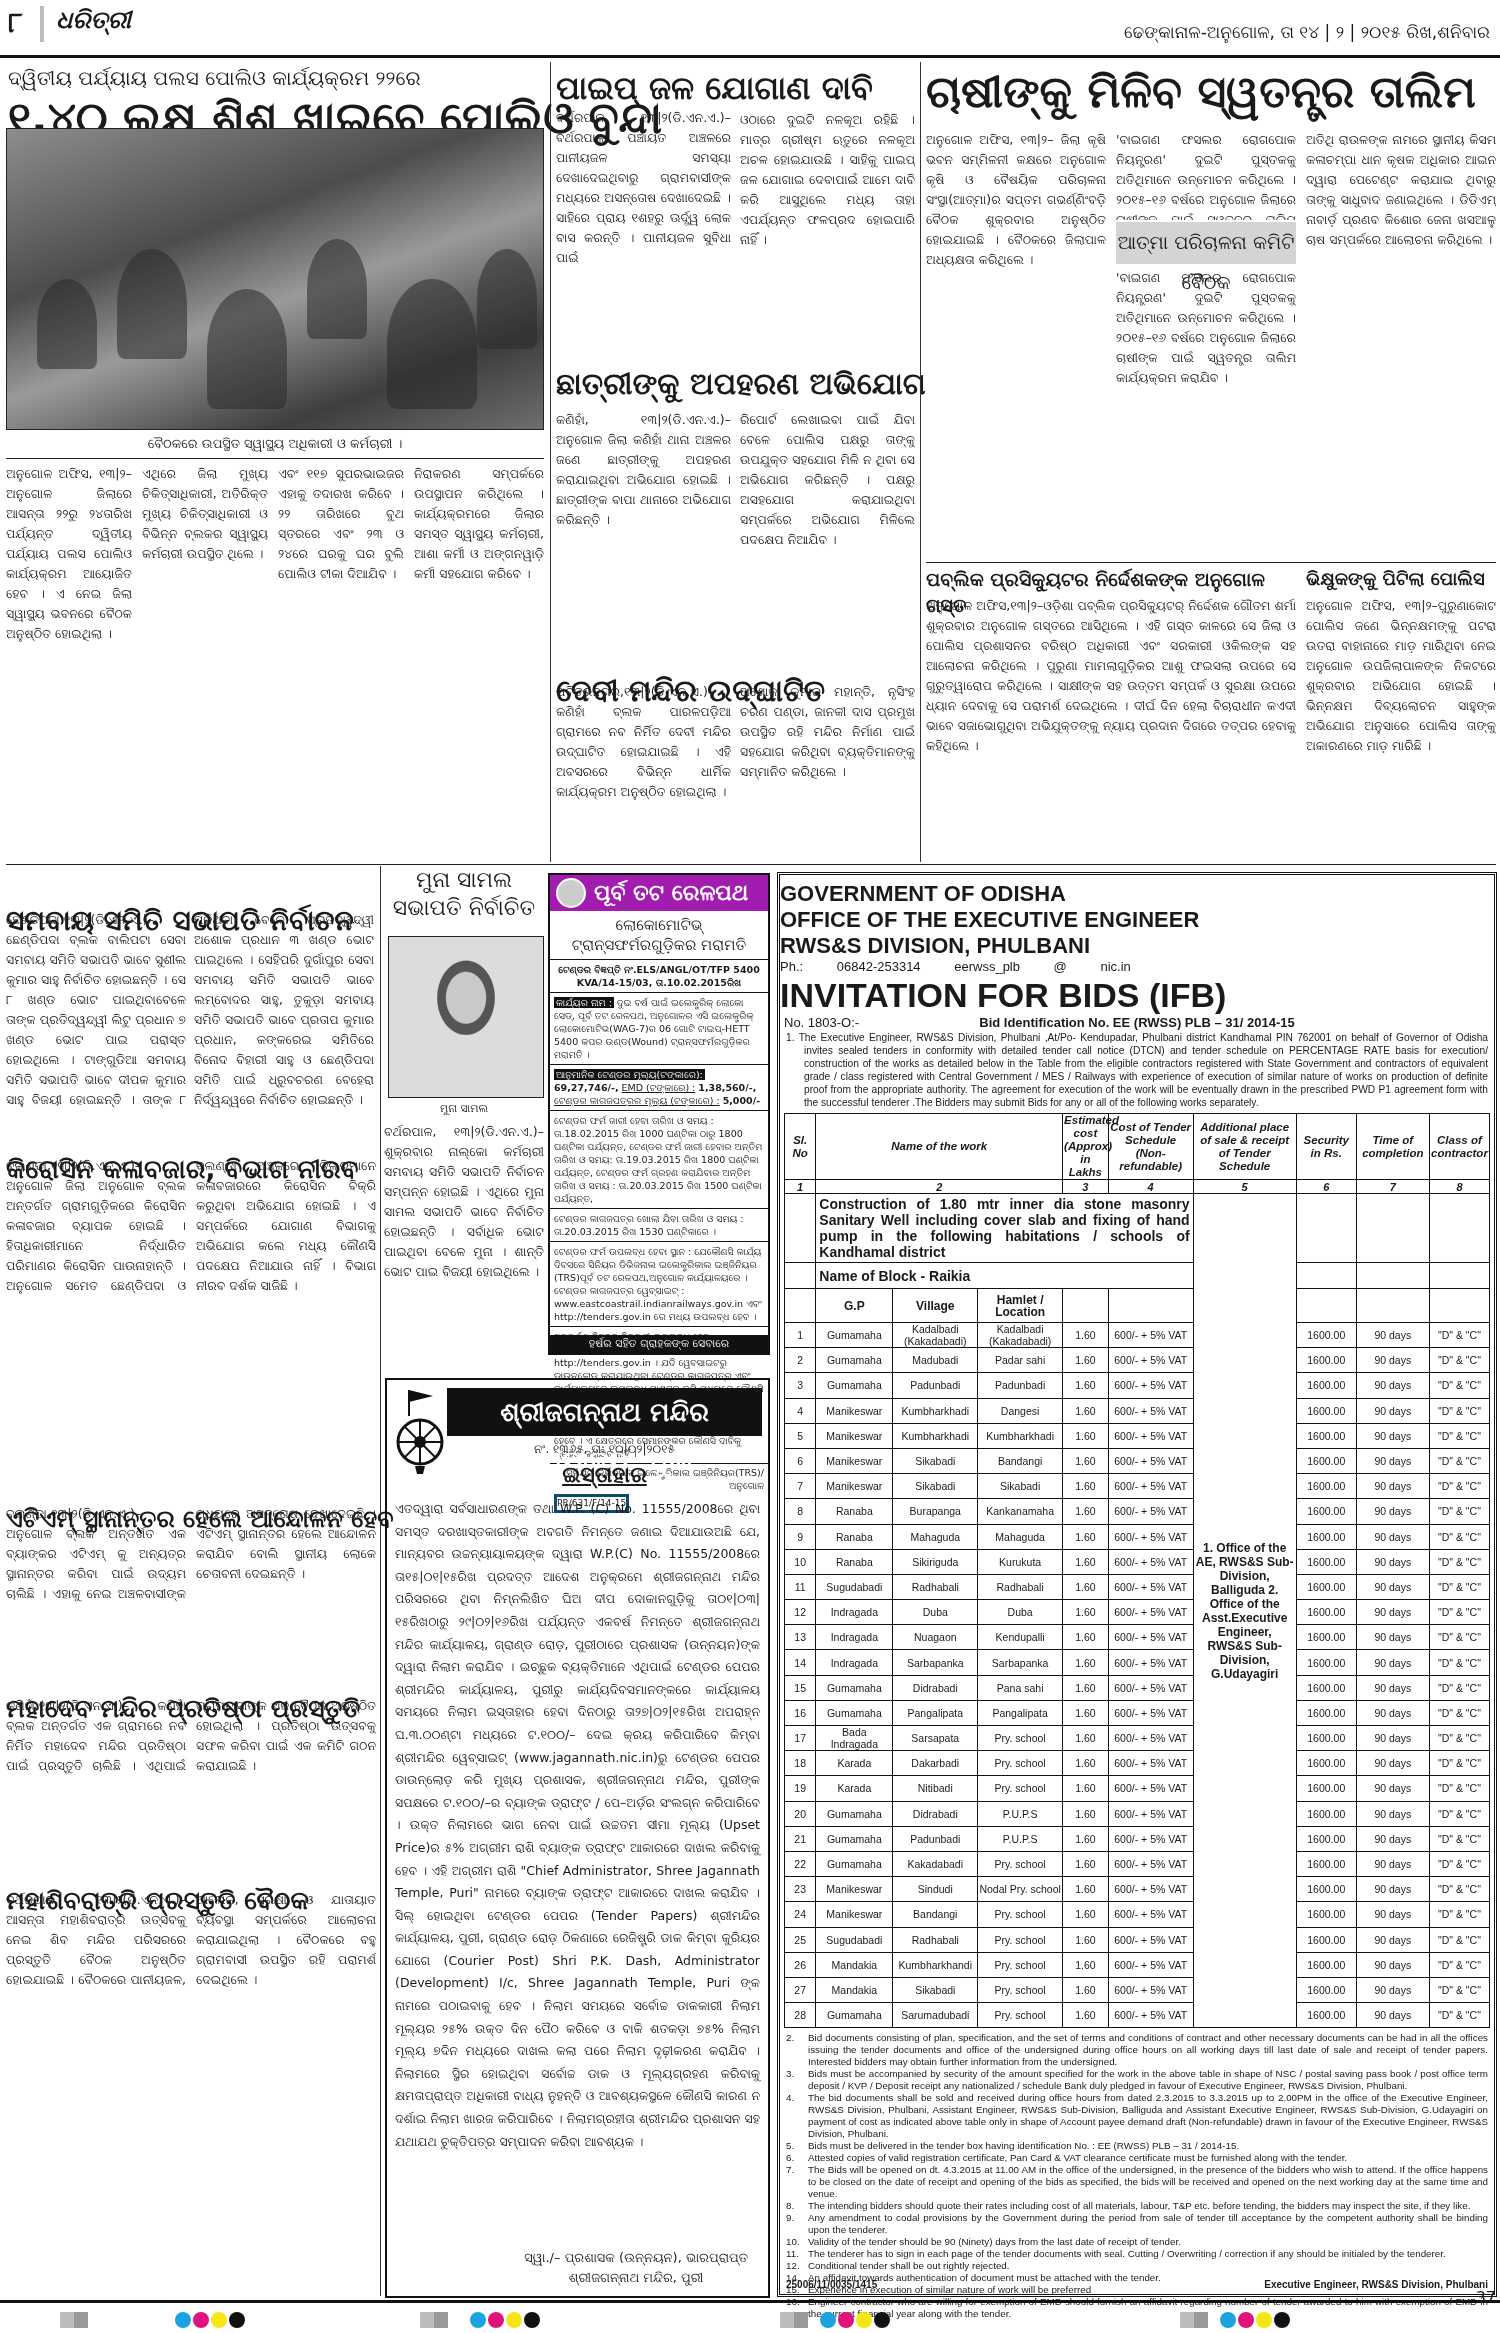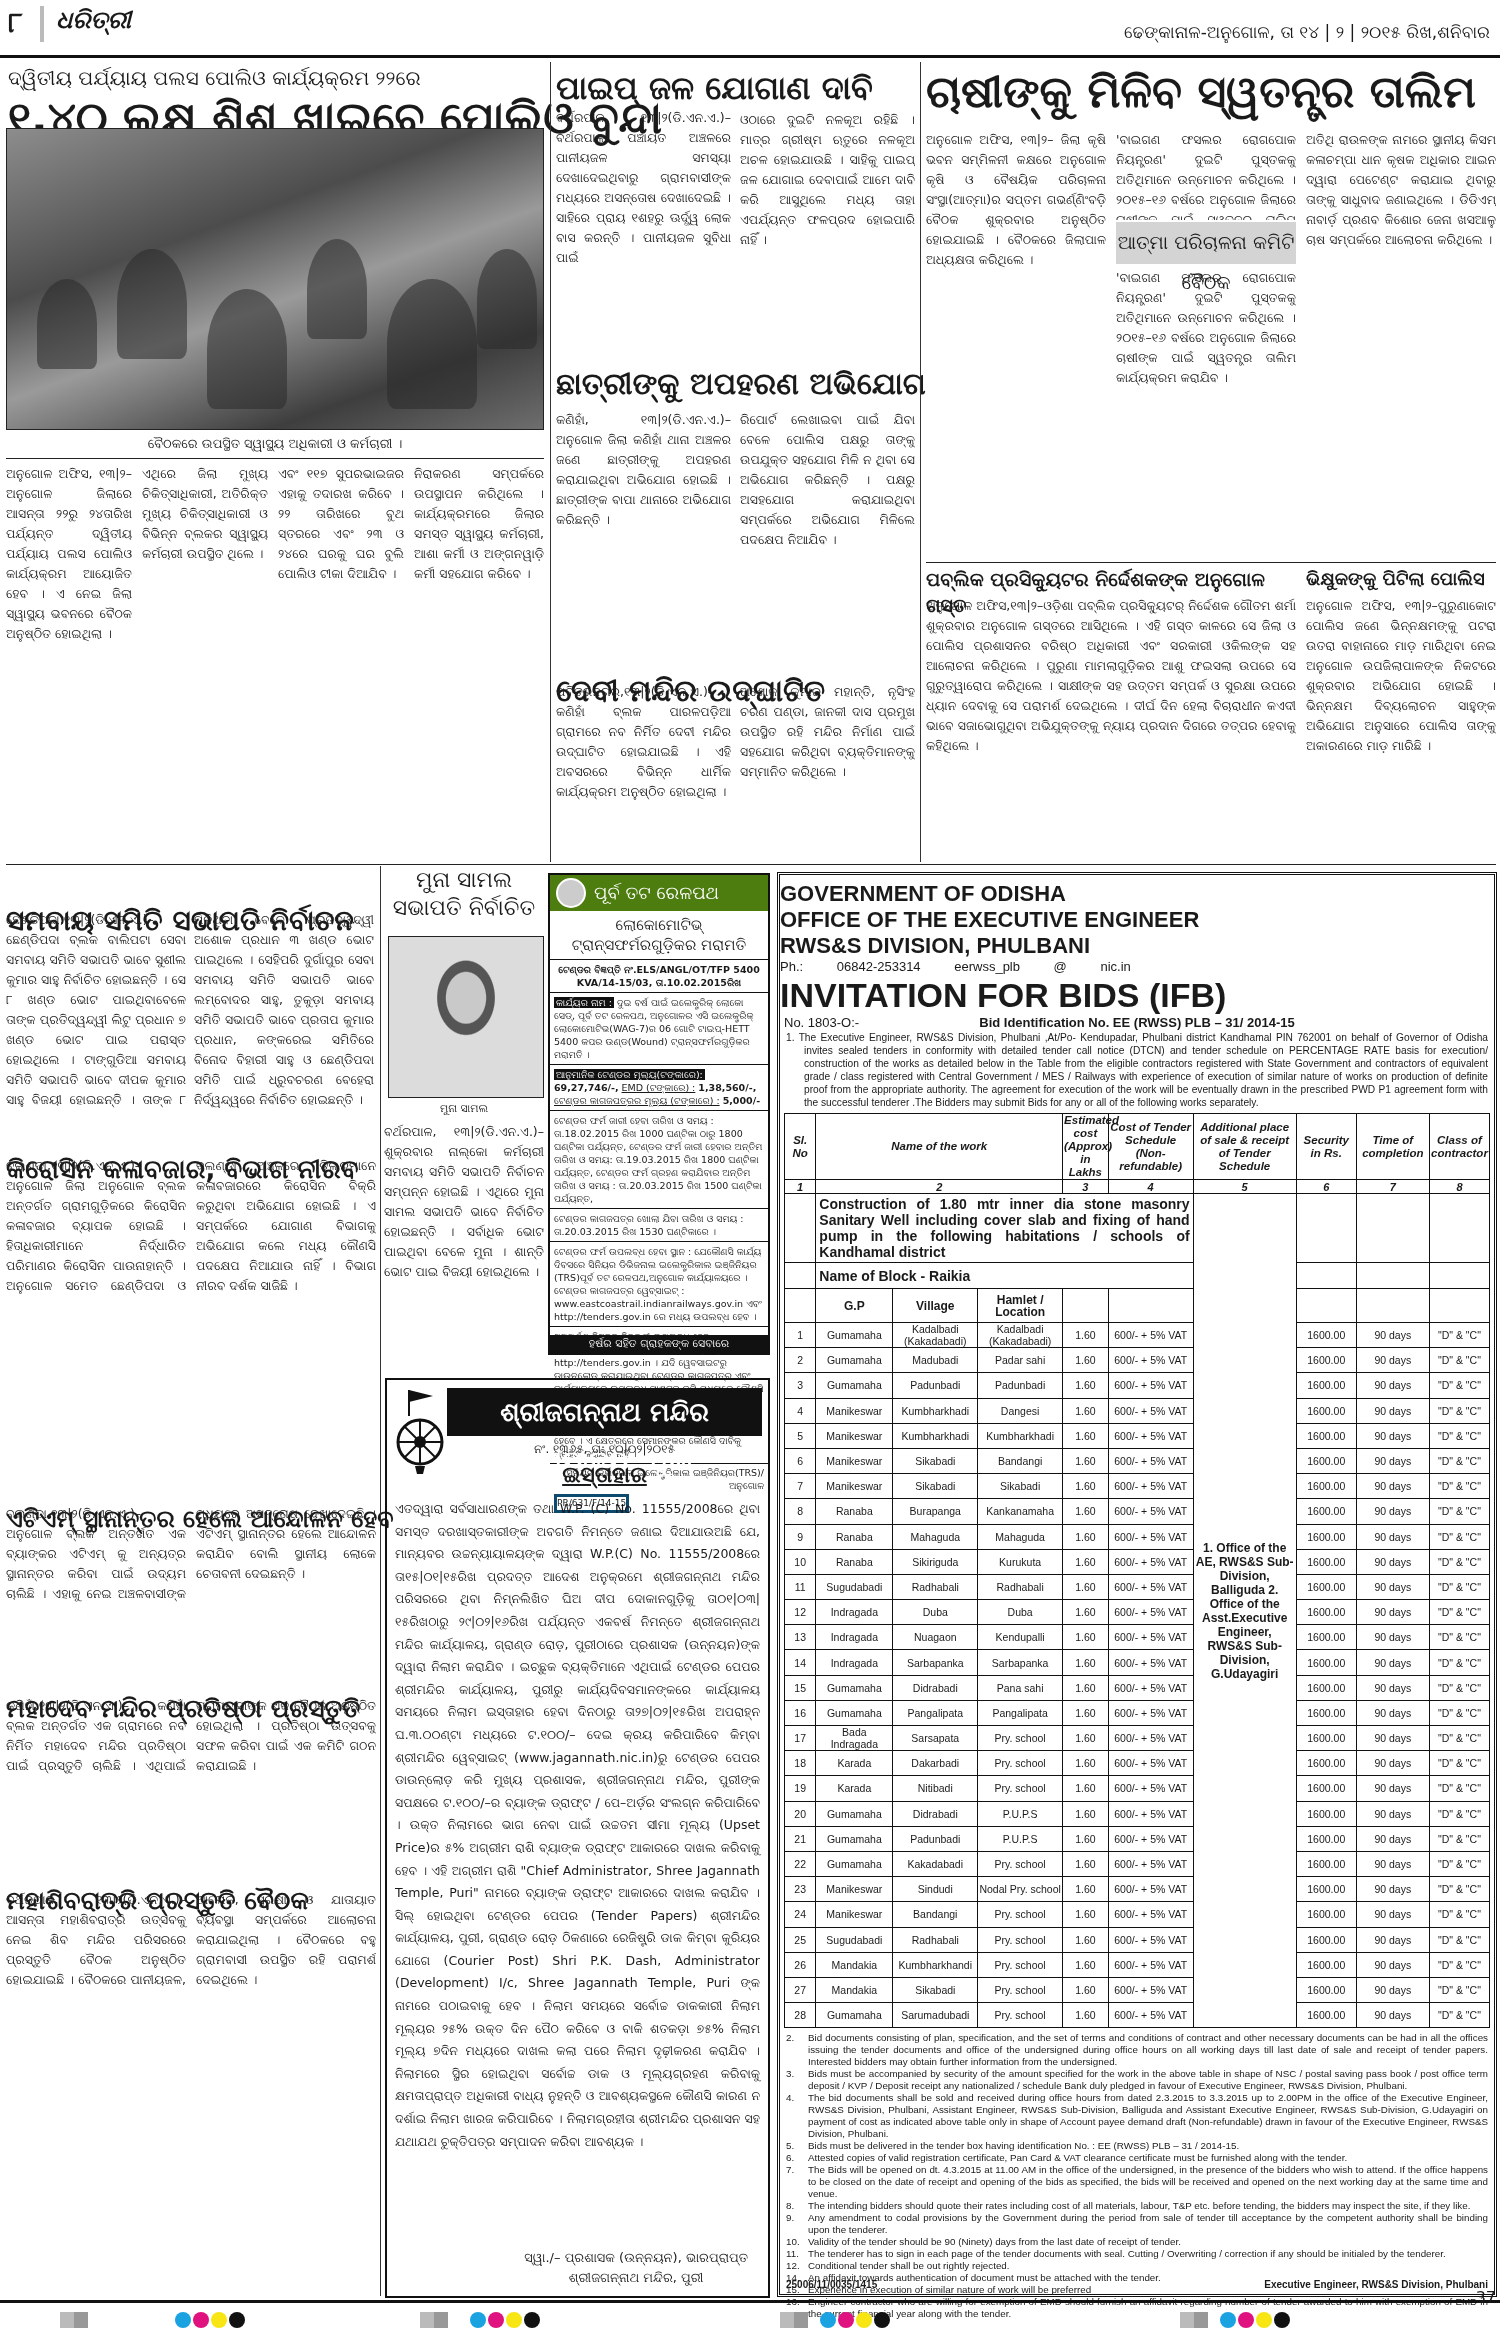--- a/index.html
+++ b/index.html
@@ -25,21 +25,21 @@
   .caption { font-size: 13px; text-align: center; }
 
   .photo { background: linear-gradient(160deg,#8d8d8d 0%,#4c4c4c 35%,#9a9a9a 55%,#3e3e3e 80%,#6e6e6e 100%); border: 1px solid #222; overflow: hidden; }
   .photo .crowd { position: absolute; border-radius: 50% 50% 10% 10%; background: #2a2a2a; opacity: .55; }
   .portrait { background: radial-gradient(ellipse at 50% 38%, #c9c9c9 0 18%, #555 19% 26%, #dcdcdc 27% 100%); border: 1px solid #222; }
 
   .grey-box { background: #d4d4d4; font-size: 19px; text-align: center; line-height: 40px; }
 
   
   #rail-ad { left: 548px; top: 873px; width: 222px; height: 482px; border: 2px solid #111; font-size: 9.5px; line-height: 13px; }
-  #rail-ad .rail-head { background: #4d7c0f; color: #fff; font-size: 18px; font-weight: normal; height: 36px; line-height: 36px; padding-left: 44px; position: relative; }
+  #rail-ad .rail-head { background: #a21caf; color: #fff; font-size: 22px; font-weight: bold; height: 36px; line-height: 36px; padding-left: 44px; position: relative; }
   #rail-ad .rail-logo { position: absolute; left: 6px; top: 3px; width: 30px; height: 30px; border-radius: 50%; background: #ccc; border: 2px solid #fff; }
   #rail-ad .rail-sub { text-align: center; font-size: 15px; line-height: 20px; padding: 4px 0; border-bottom: 1px solid #111; }
   #rail-ad .blk { padding: 3px 4px; border-bottom: 1px solid #111; }
   #rail-ad .b { font-weight: bold; }
   #rail-ad .inv { background: #111; color: #fff; padding: 0 2px; }
   #rail-ad .rail-foot { background: #111; color: #fff; text-align: center; font-size: 11px; line-height: 18px; position: absolute; bottom: 0; left: 0; right: 0; }
   #rail-ad .prno { display: inline-block; border: 3px solid #0c4a6e; padding: 0 0; font-size: 9px; }
 
   
   #jag-ad { left: 385px; top: 1378px; width: 385px; height: 920px; border: 2px solid #111; }

